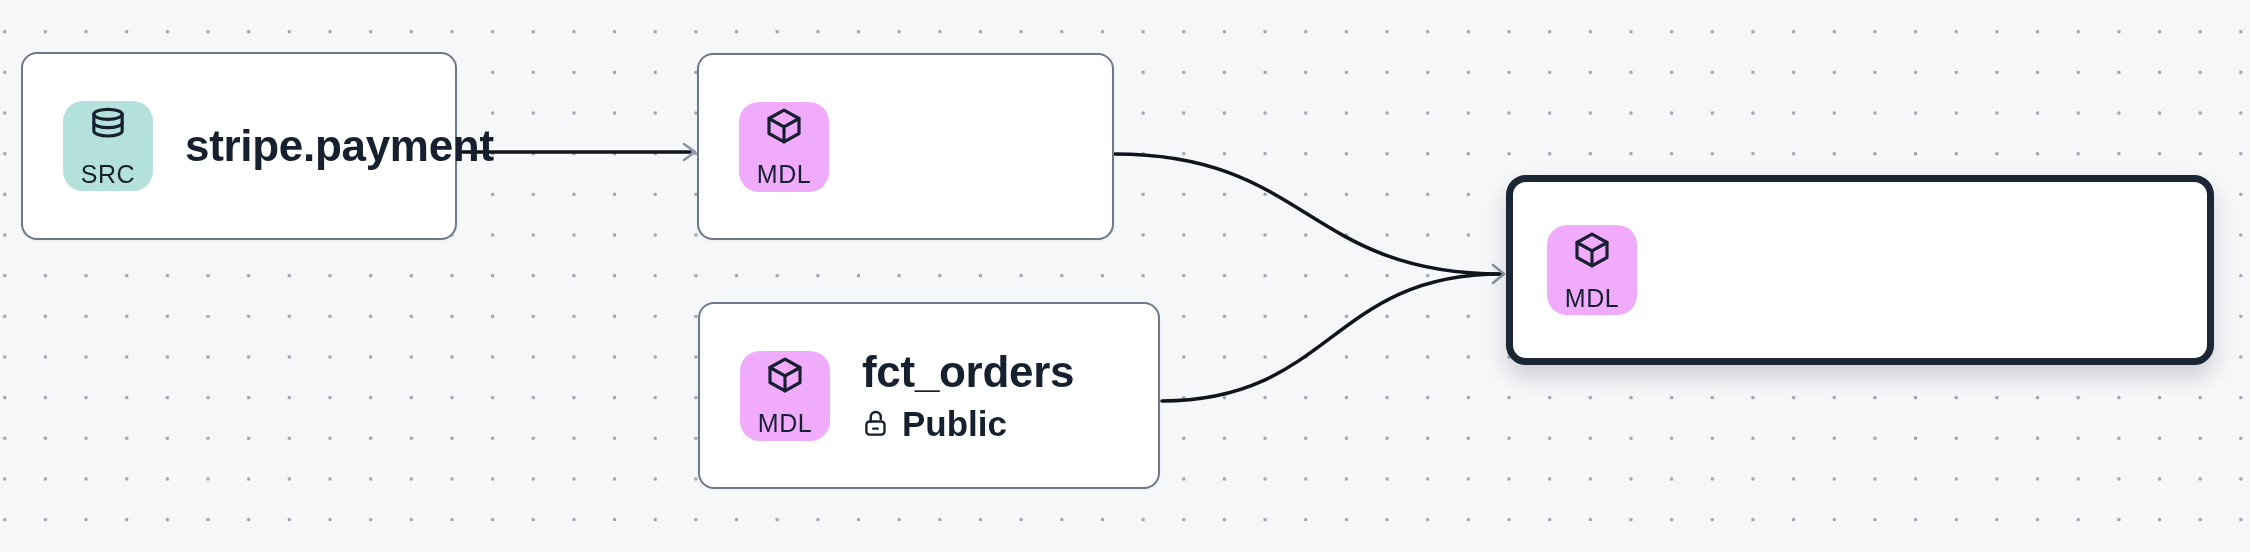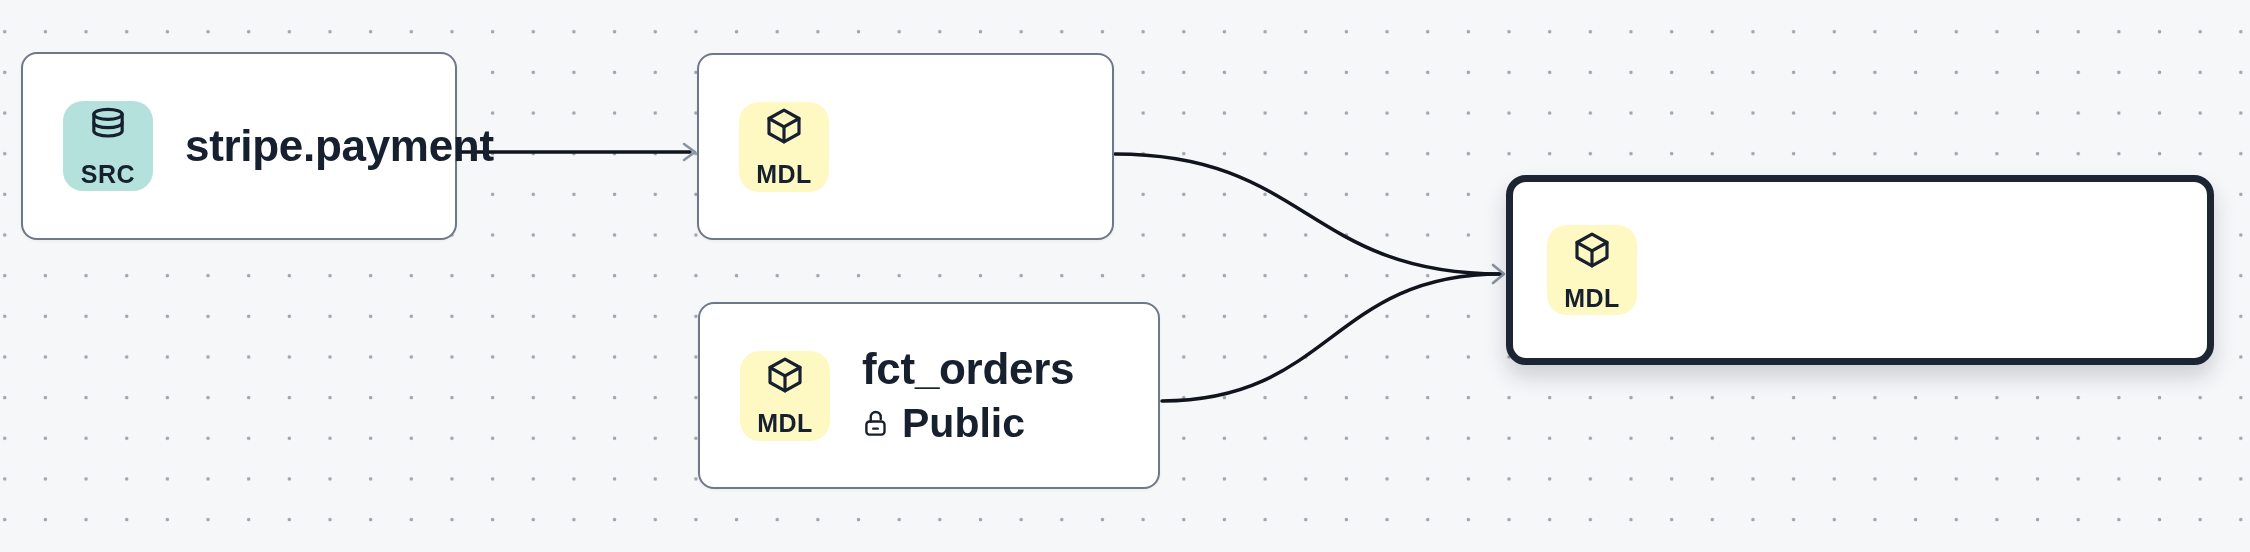--- a/index.html
+++ b/index.html
@@ -62,46 +62,46 @@
   .badge {
     flex: none;
     width: 90px; height: 90px;
     border-radius: 20px;
     display: flex;
     flex-direction: column;
     align-items: center;
     justify-content: center;
   }
   .badge.src { background: #b5e1dc; }
-  .badge.mdl { background: #fef9c3; }
+  .badge.mdl { background: #f0abfc; }
   .badge svg { width: 40px; height: 40px; display: block; }
   .badge-type {
     font-size: 25px;
-    font-weight: 700;
+    font-weight: 400;
     line-height: 1;
     margin-top: 16px;
     letter-spacing: 0.5px;
   }
   .node-label {
     font-size: 44px;
     font-weight: 600;
     letter-spacing: -0.3px;
     white-space: nowrap;
     line-height: 1.15;
   }
   .label-col { display: flex; flex-direction: column; justify-content: center; }
   .access-row {
     display: flex;
     align-items: center;
     gap: 10px;
     margin-top: 6px;
   }
   .access-row svg { width: 30px; height: 30px; display: block; }
   .access-label {
-    font-size: 41px;
+    font-size: 35px;
     font-weight: 600;
     white-space: nowrap;
   }
 </style>
 </head>
 <body>
 
 <div class="stage">
 
   <svg class="edges" viewBox="0 0 2250 552" xmlns="http://www.w3.org/2000/svg">

